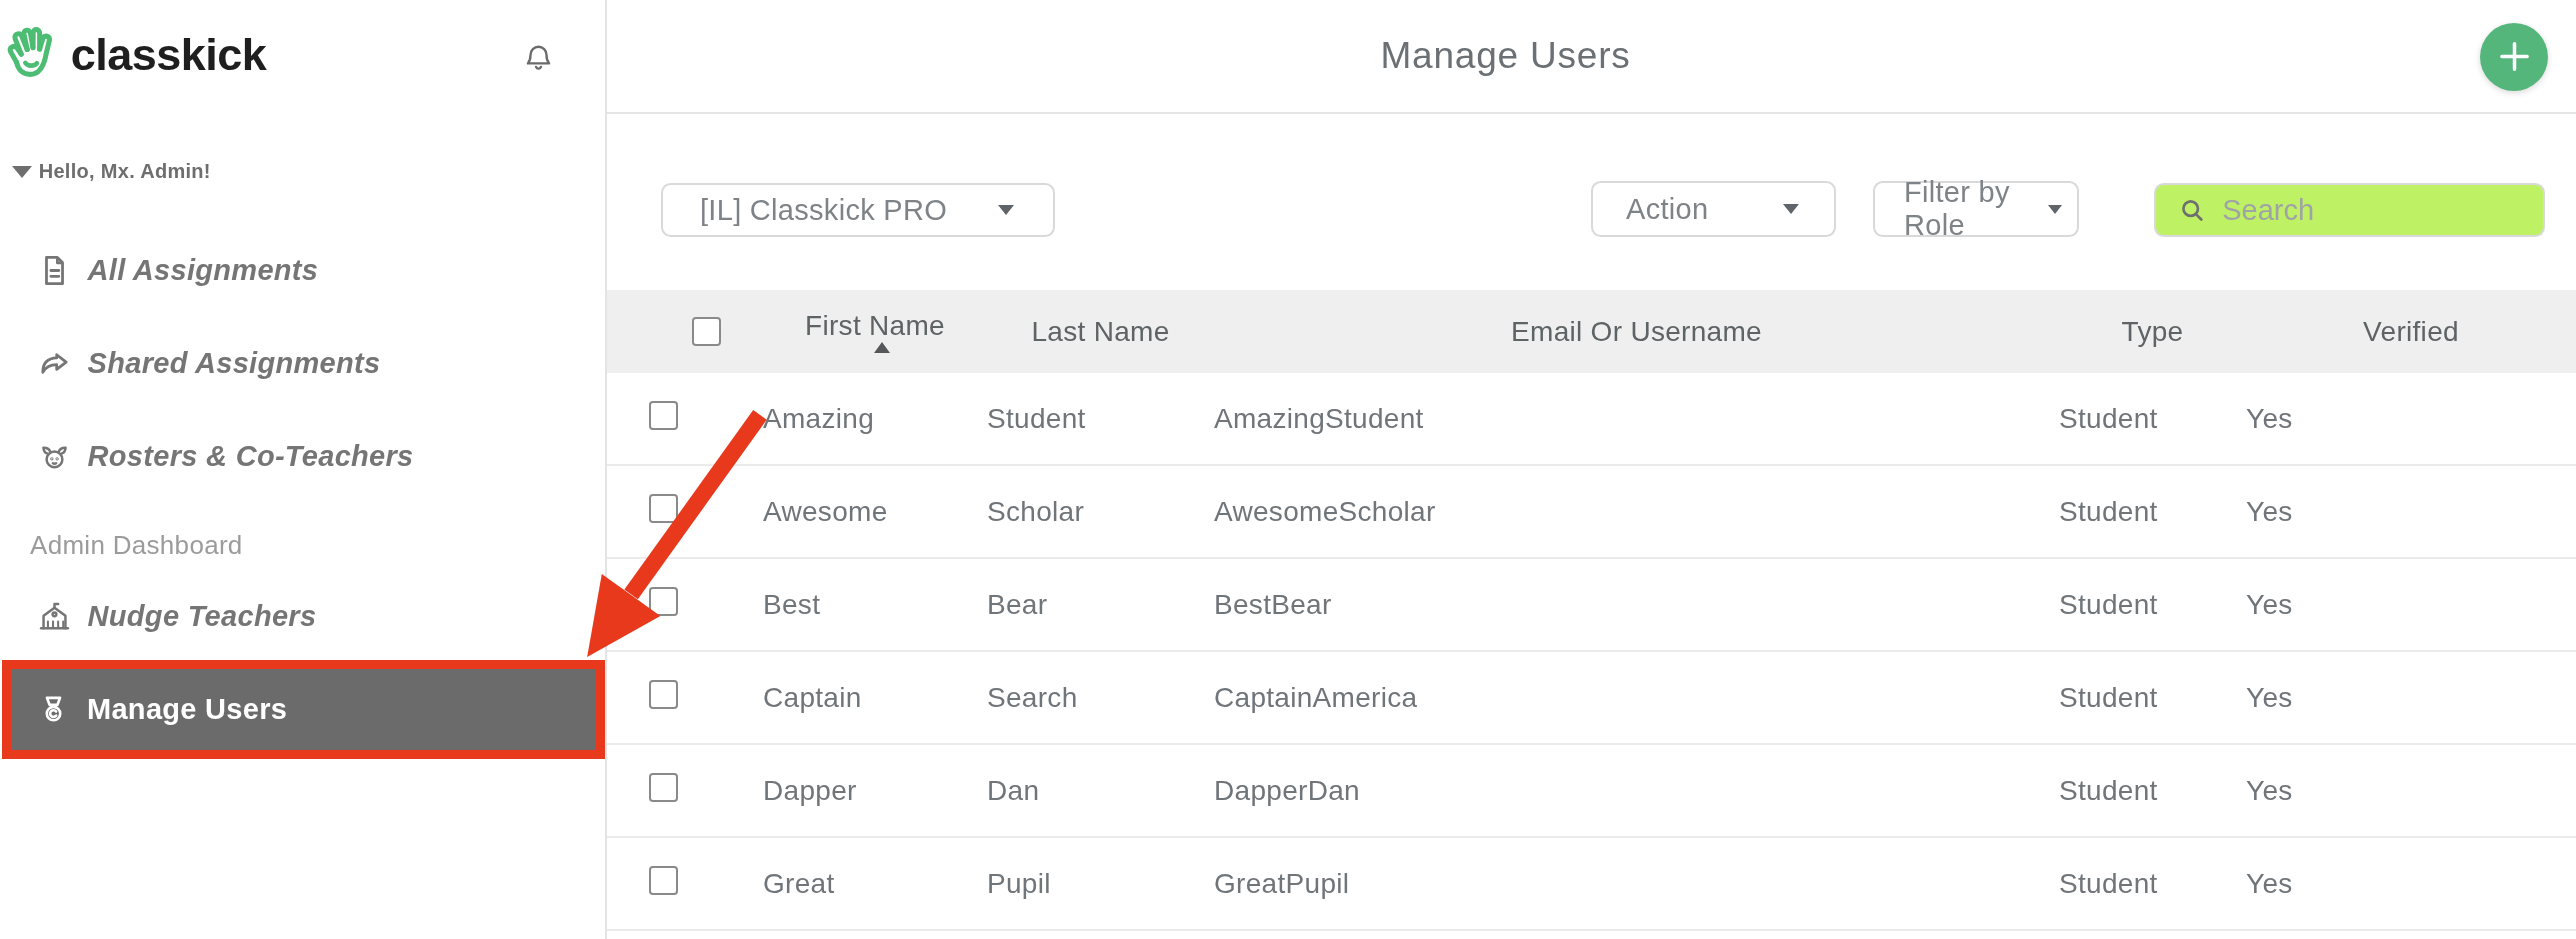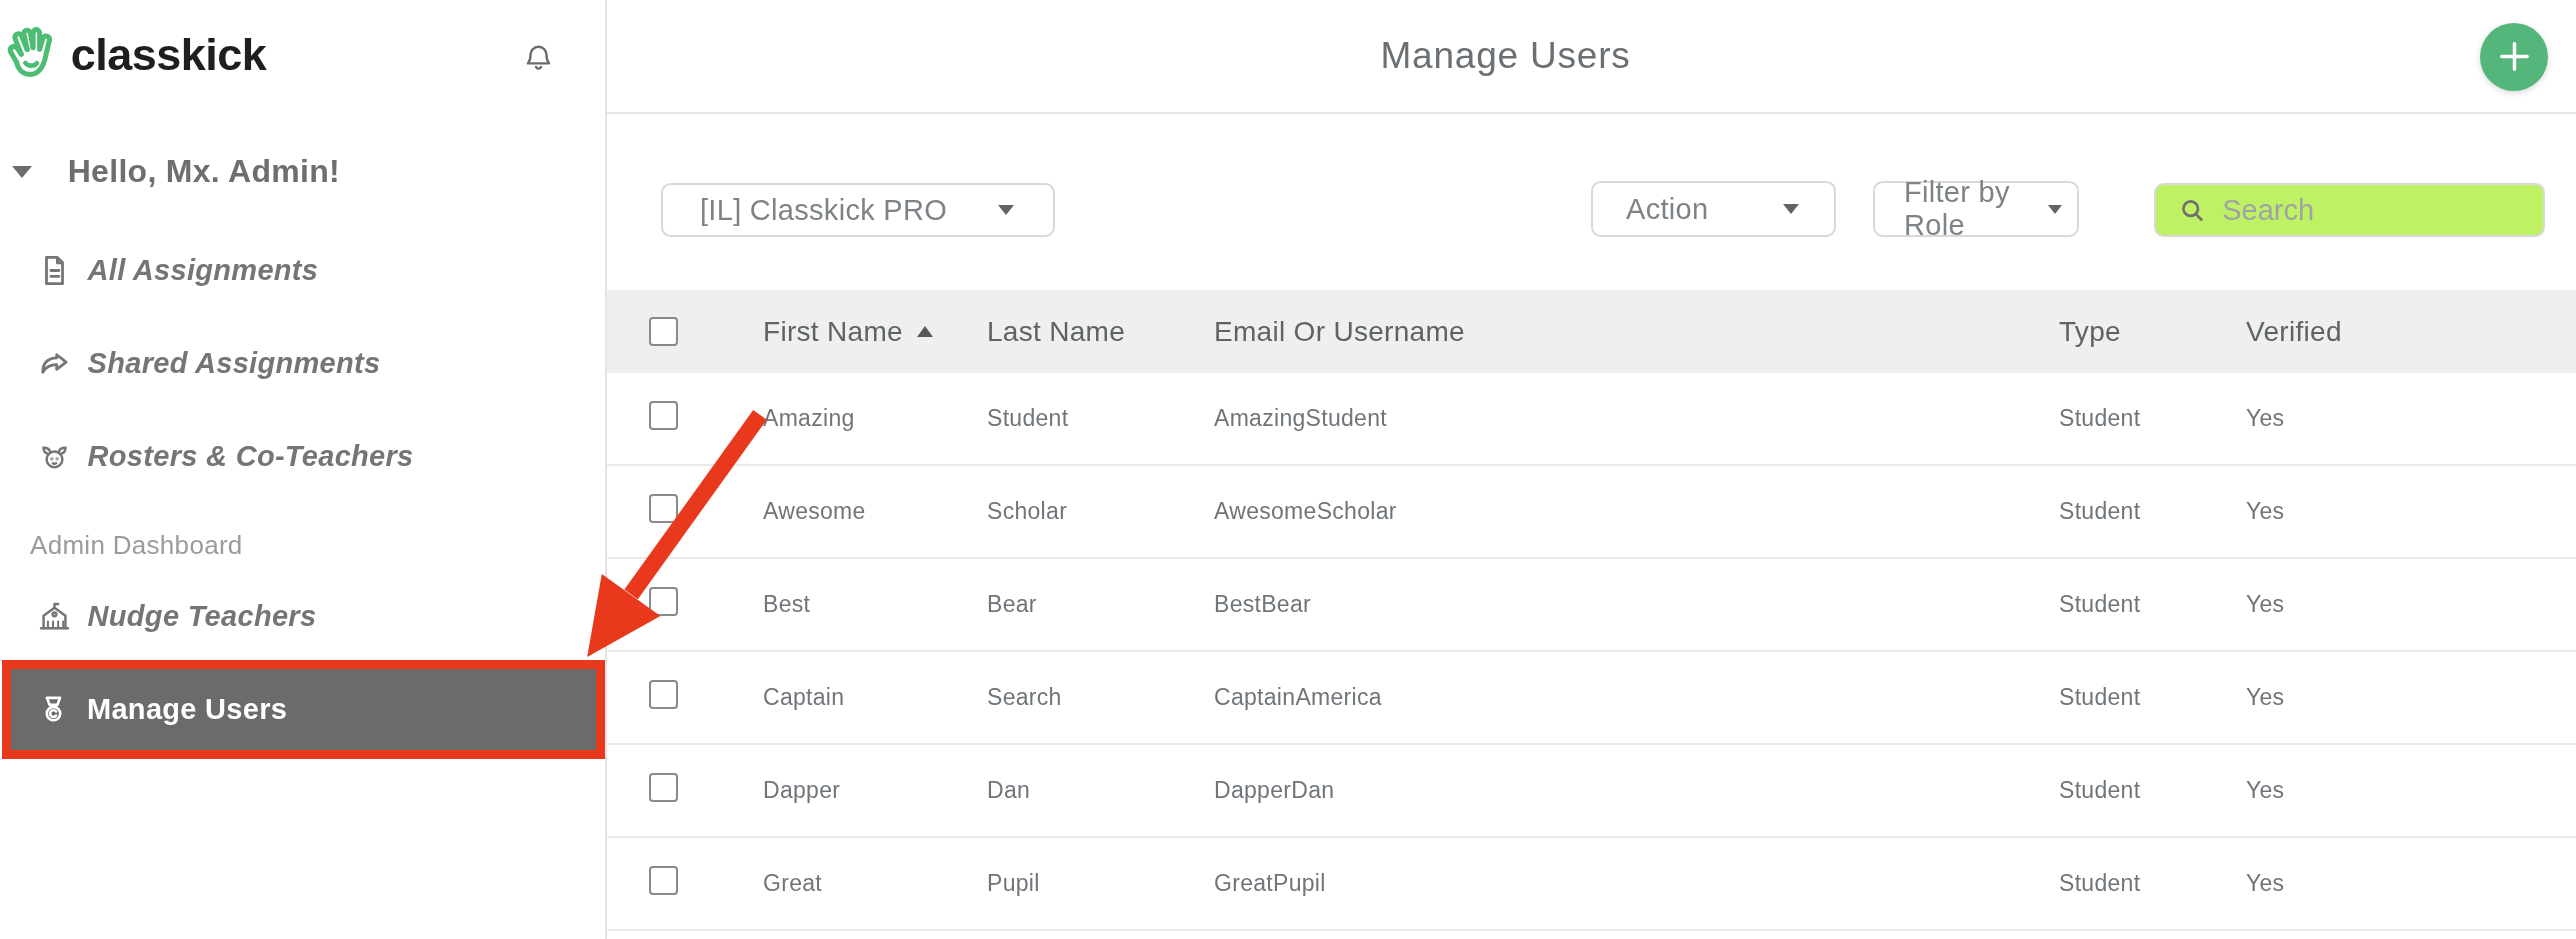--- a/index.html
+++ b/index.html
@@ -12,21 +12,21 @@
   .sidebar{
     position:absolute;left:0;top:0;width:607px;height:939px;background:#ffffff;
     border-right:2px solid #e4e4e4;box-sizing:border-box;z-index:2;
   }
   .logo-row{position:absolute;left:0;top:21.5px;display:flex;align-items:center;}
   .logo-hand{width:59px;height:66px;}
   .logo-text{font-size:45px;font-weight:bold;color:#1f1f1f;letter-spacing:-0.5px;margin-left:11.7px;}
   .bell{position:absolute;left:522px;top:41px;width:33px;height:33px;color:#6b6b6b;}
   .greeting{position:absolute;left:11.7px;top:152px;display:flex;align-items:center;height:39px;}
   .caret-down{width:0;height:0;border-left:10.7px solid transparent;border-right:10.7px solid transparent;border-top:12.7px solid #6e6e6e;}
-  .greeting-text{margin-left:36px;font-size:32px;font-weight:bold;color:#6e6e6e;letter-spacing:0.3px;}
+  .greeting-text{margin-left:7px;font-size:20px;font-weight:bold;color:#6e6e6e;letter-spacing:0.3px;}
   .nav-item{
     position:absolute;left:37px;display:flex;align-items:center;height:41px;cursor:pointer;
     color:#757575;font-size:29px;font-weight:600;letter-spacing:0.3px;font-style:italic;
   }
   .nav-item .nav-ico{width:35px;height:35px;margin-right:15.6px;flex:0 0 35px;color:#757575;}
   .section-label{position:absolute;left:30px;font-size:26px;color:#9b9b9b;letter-spacing:0.3px;}
   
   .active-box{
     position:absolute;left:2px;top:660px;width:603px;height:99px;box-sizing:border-box;
     background:#6b6b6b;border:9.8px solid #e8391d;display:flex;align-items:center;z-index:3;
@@ -68,31 +68,31 @@
   
   .thead{
     position:absolute;left:0;top:290px;width:100%;height:83px;background:#efefef;
     display:grid;grid-template-columns:156px 224px 227px 845px 187px 1fr;align-items:center;
     font-size:28px;font-weight:500;color:#5e6366;letter-spacing:0.3px;
   }
   .rows{position:absolute;left:0;top:373px;width:100%;}
   .trow{
     width:100%;height:93px;box-sizing:border-box;border-bottom:2px solid #ebebeb;
     display:grid;grid-template-columns:156px 224px 227px 845px 187px 1fr;align-items:center;
-    font-size:23px;color:#70757a;letter-spacing:0.3px;background:#fff;
+    font-size:28px;color:#70757a;letter-spacing:0.3px;background:#fff;
   }
   .cb{
     display:inline-block;width:29px;height:29px;box-sizing:border-box;border:2.9px solid #8a8a8a;
     border-radius:3.9px;margin-left:42px;background:#fff;cursor:pointer;
   }
   .sort-asc{
     display:inline-block;width:0;height:0;border-left:8.8px solid transparent;border-right:8.8px solid transparent;
     border-bottom:11.7px solid #55585b;margin-left:13.7px;
   }
-  .th-cell{display:flex;align-items:center;}
+  .th-cell{display:flex;align-items:center;flex-direction:column;}
   
   .arrow-overlay{position:absolute;left:0;top:0;width:2576px;height:939px;pointer-events:none;z-index:6;}
 </style>
 </head>
 <body>
 
 <div class="sidebar">
 
   <div class="logo-row">
     <svg class="logo-hand" viewBox="0 0 64 64" fill="none" stroke="#4DBD74" stroke-width="5.5" stroke-linecap="round" stroke-linejoin="round">

